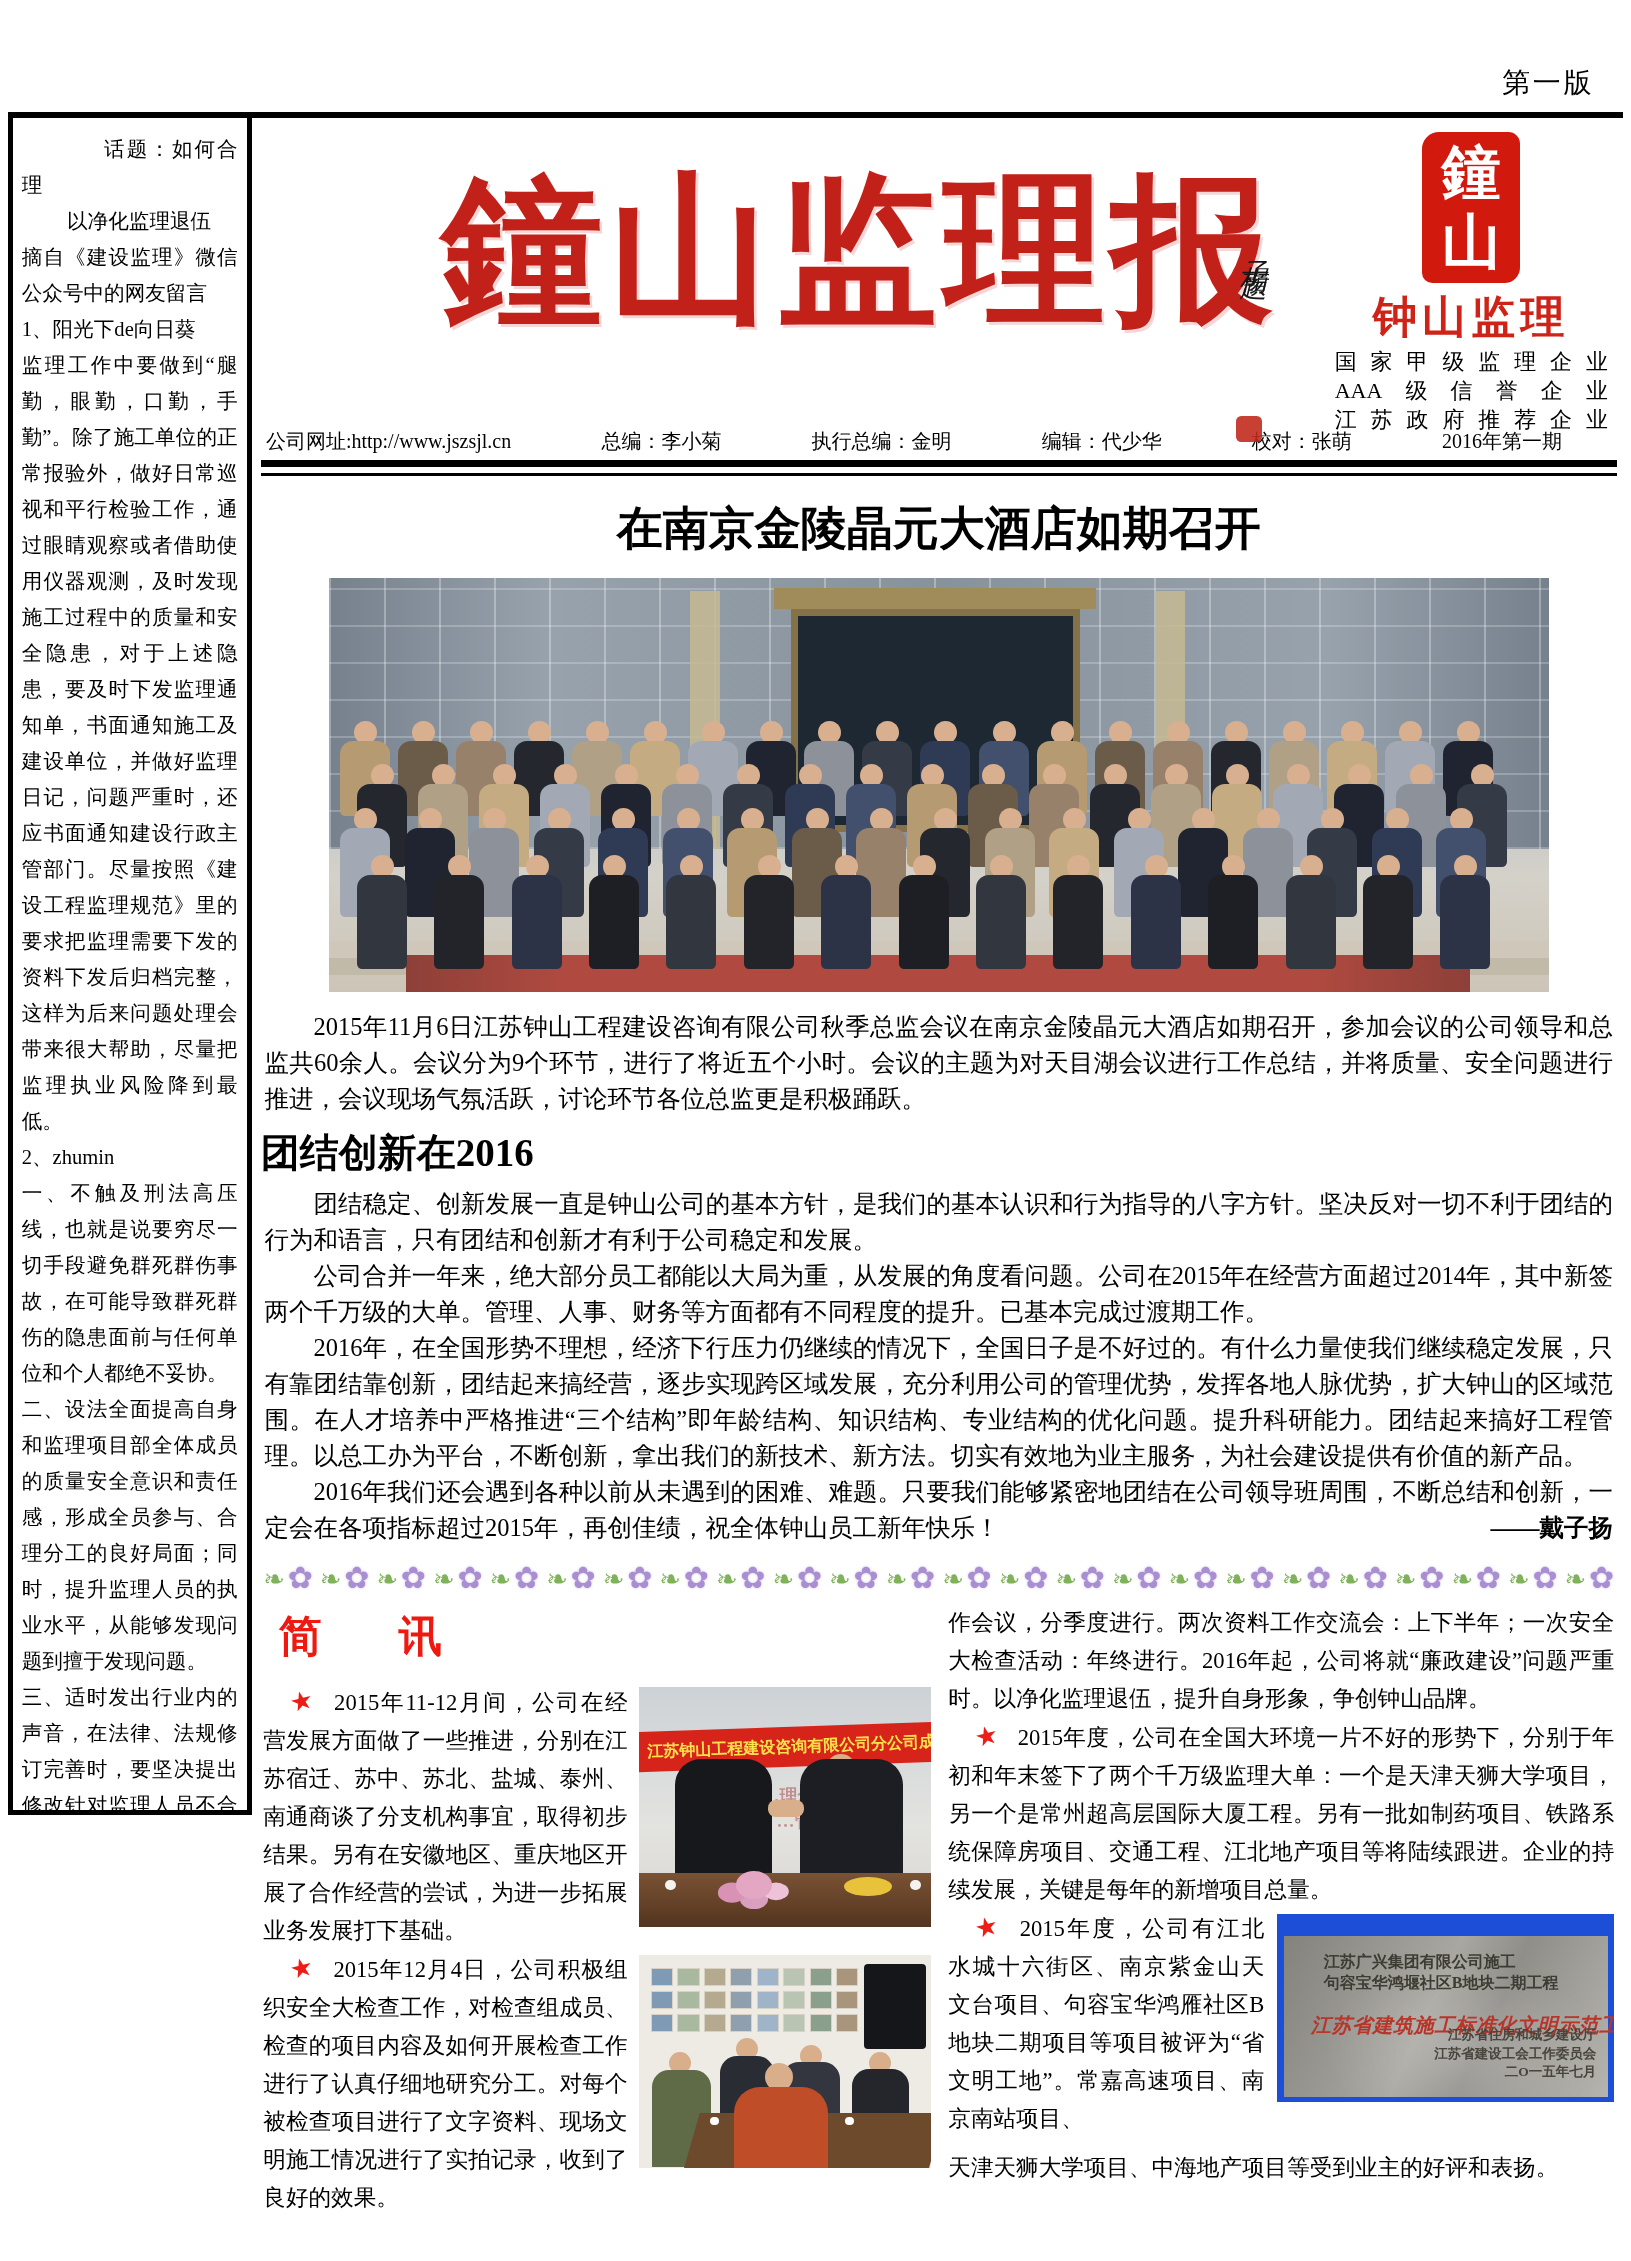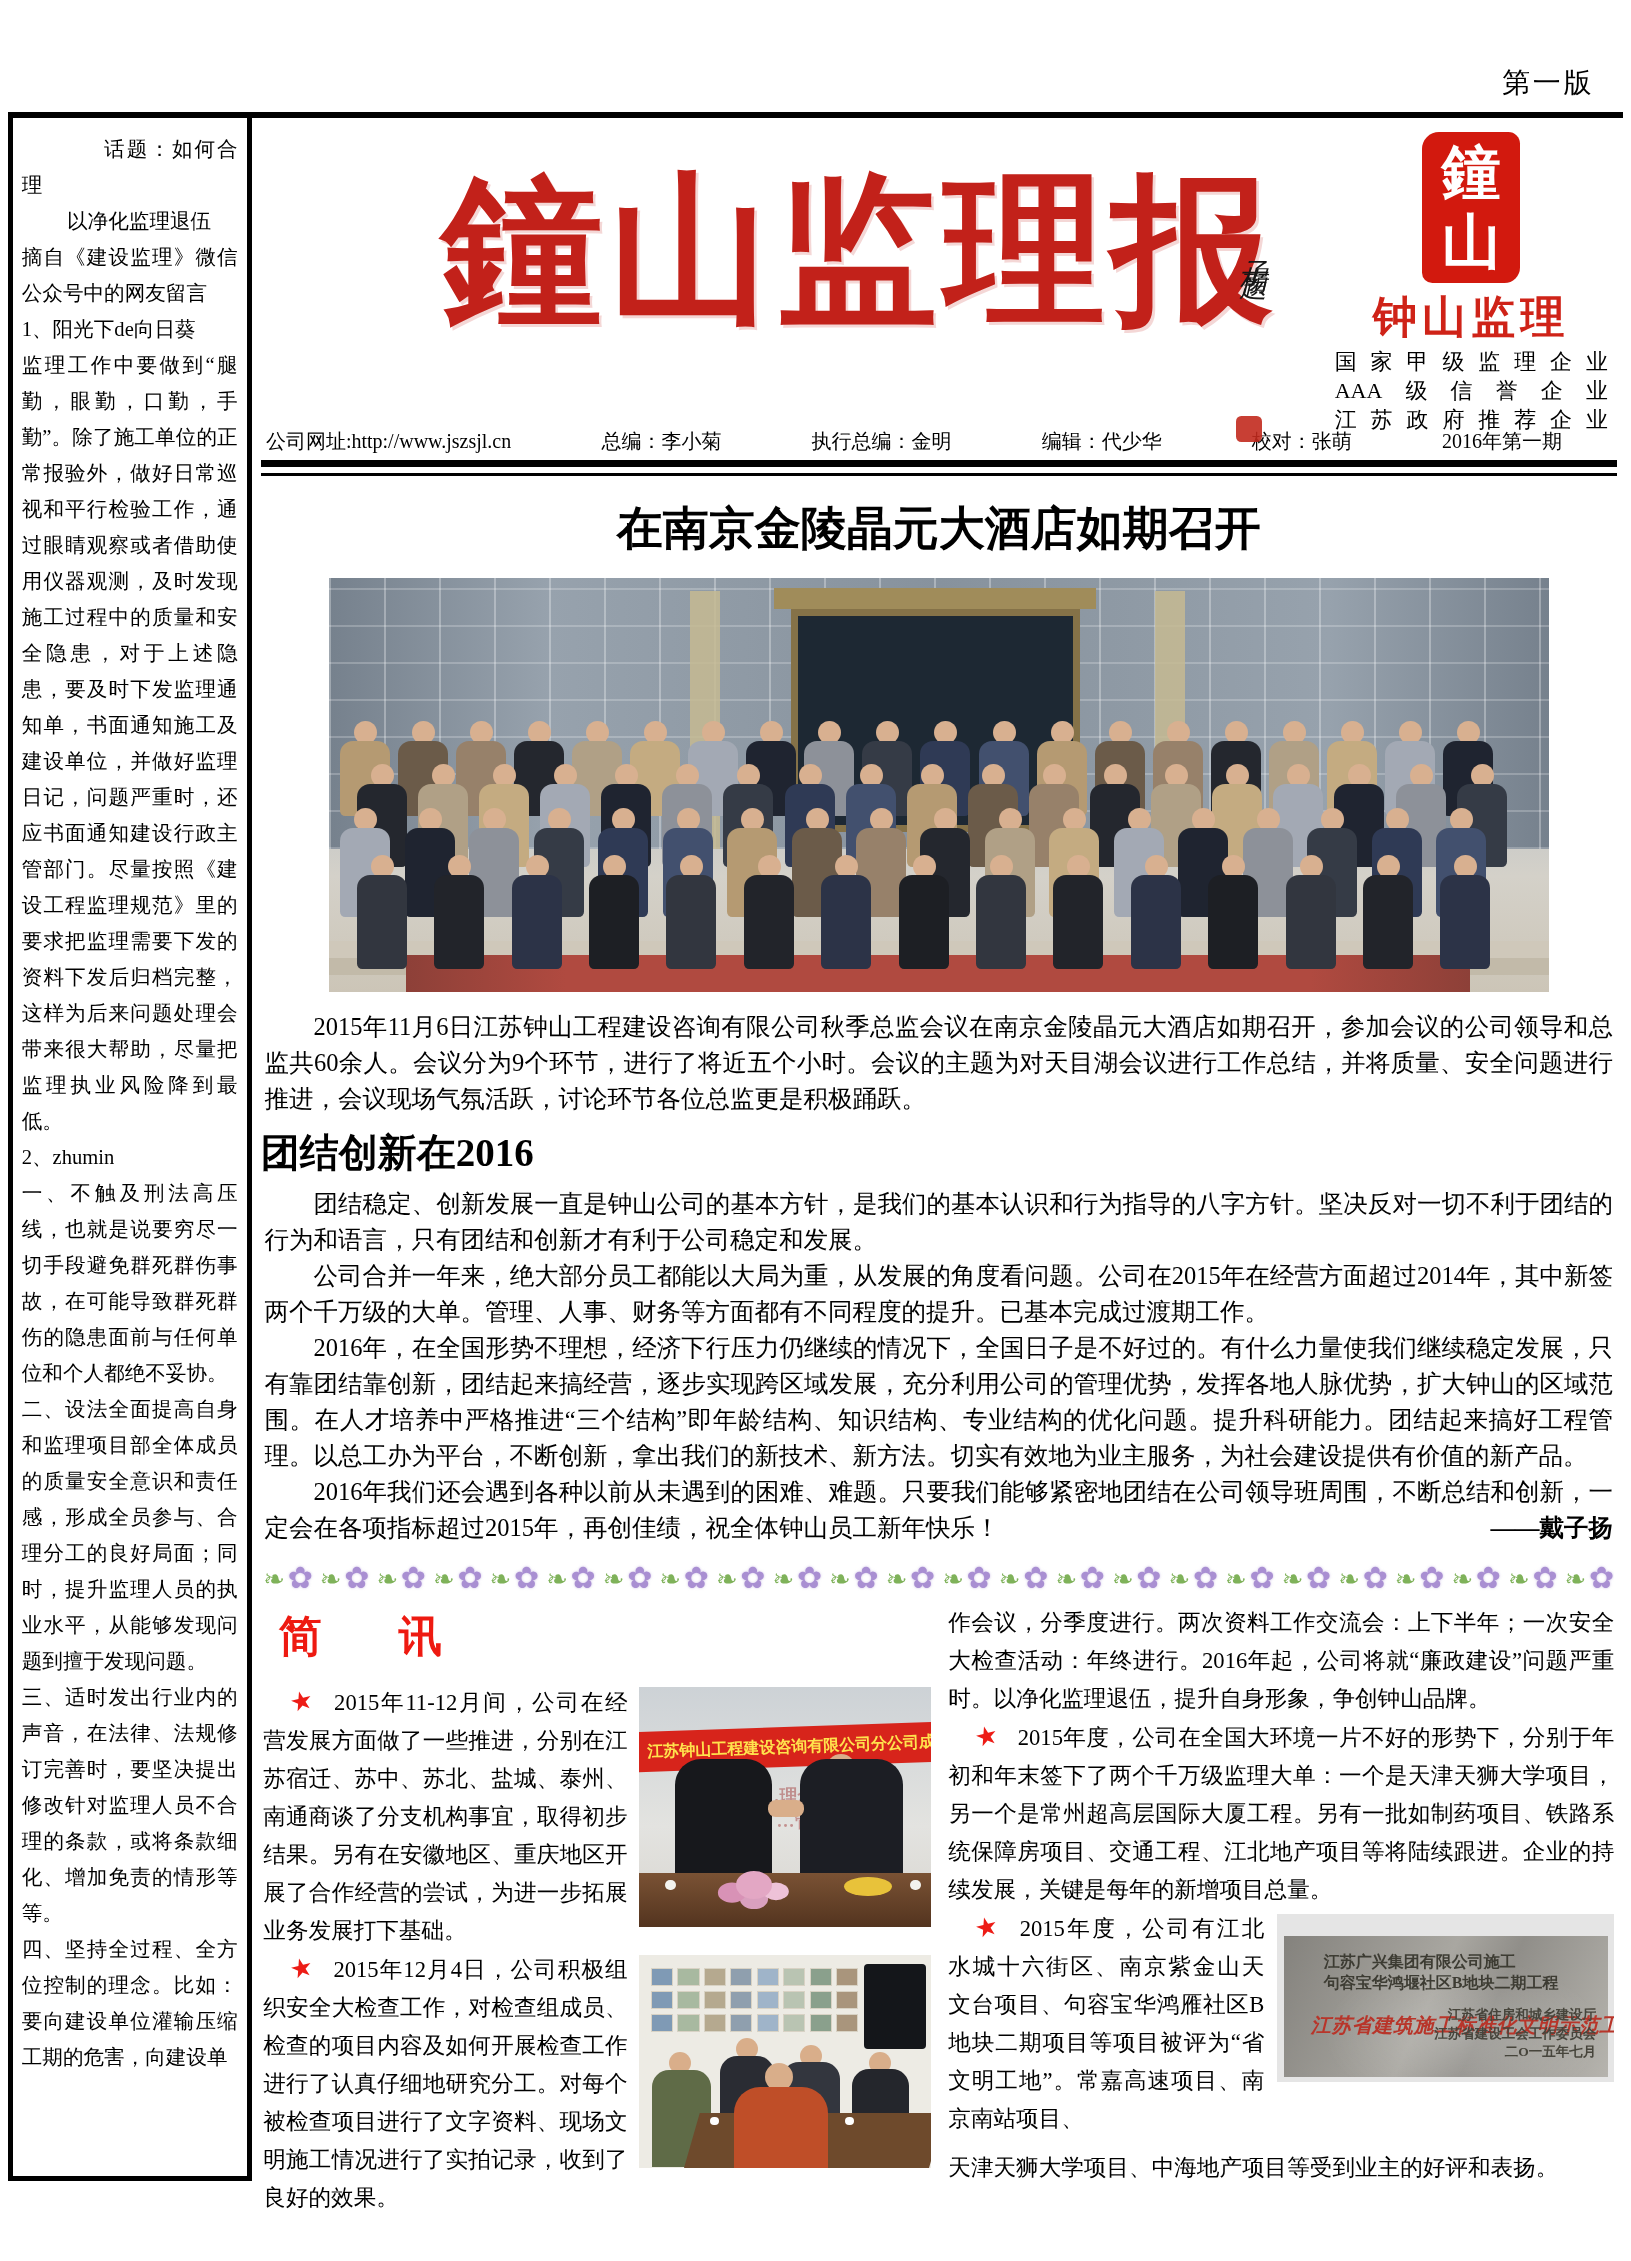--- a/index.html
+++ b/index.html
@@ -10,21 +10,21 @@
     overflow:hidden;
   }
   
   .topbar { height:112px; position:relative; }
   .edition { position:absolute; right:37px; top:64px; font-size:28px; letter-spacing:2.6px; }
   .toprule { height:5.8px; background:#000; margin:0 7.7px; }
 
   
   .content { display:flex; align-items:flex-start; padding:0 7.7px; }
   .sidebar {
-    flex:0 0 244px; height:2063px; border:5.8px solid #000; border-top:none;
+    flex:0 0 244px; height:1697px; border:5.8px solid #000; border-top:none;
     padding:13px 9px; overflow:hidden;
   }
   .sb-p { font-size:20.6px; line-height:36px; text-align:justify; line-break:loose; }
   .sb-p.indent2 { text-indent:4em; }
   .sb-p.indent1 { text-indent:2.2em; }
   .main { flex:1; min-width:0; padding:0 6.4px 0 9px; }
 
   
   .masthead { position:relative; height:306px; }
   .m-title {
@@ -133,22 +133,22 @@
   .pb-frames { position:absolute; left:11.6px; top:13px; width:213px; height:67px; }
   .pb-frames i { position:absolute; width:22.6px; height:18px; border:1.3px solid #d8d2c4; }
   .pb-tv { position:absolute; right:5.2px; top:9px; width:62px; height:85px; background:#14161a; border-radius:3.9px; }
   .pb-person { position:absolute; border-radius:17px 17px 0 0; }
   .pb-head { position:absolute; width:22px; height:22px; border-radius:50%; background:#d9ae8a; }
   .pb-table { position:absolute; left:45px; bottom:0; width:245px; height:55px; background:#6e4a2c;
     transform:skewX(-16deg); transform-origin:bottom left; }
   .pb-cup { position:absolute; width:8.4px; height:8.4px; border-radius:50%; background:#fff; bottom:43px; }
 
   
-  .photo-c { float:right; width:337px; height:168px; margin:5.2px 0 7.7px 13px; position:relative;
-    overflow:hidden; background:#e5e5e5; }
+  .photo-c { float:right; width:337px; height:188px; margin:5.2px 0 7.7px 13px; position:relative;
+    overflow:hidden; background:#1d4ed8; }
   .pc-plate { position:absolute; left:6.4px; right:6.4px; top:22px; bottom:5.2px;
     background:
       radial-gradient(ellipse at 55% 70%, rgba(255,255,255,.20), rgba(0,0,0,0) 55%),
       linear-gradient(115deg,#84827d,#a9a7a1 45%,#908e89 62%,#b6b4ae); }
   .pc-t { position:absolute; color:#3d3c33; font-weight:bold; font-size:16px; white-space:nowrap; }
   .pc-l1 { left:13px; top:6.4px; } .pc-l2 { left:13px; top:28px; }
   .pc-main { position:absolute; left:0; right:0; top:70px; text-align:center; color:#b8352a;
     font-size:20px; font-weight:bold; font-style:italic; letter-spacing:0.6px; white-space:nowrap; }
   .pc-f { position:absolute; right:11.6px; color:#47453c; font-size:13.5px; font-weight:bold; white-space:nowrap; }
   .pc-f1 { bottom:43px; } .pc-f2 { bottom:24.5px; } .pc-f3 { bottom:6.4px; }

